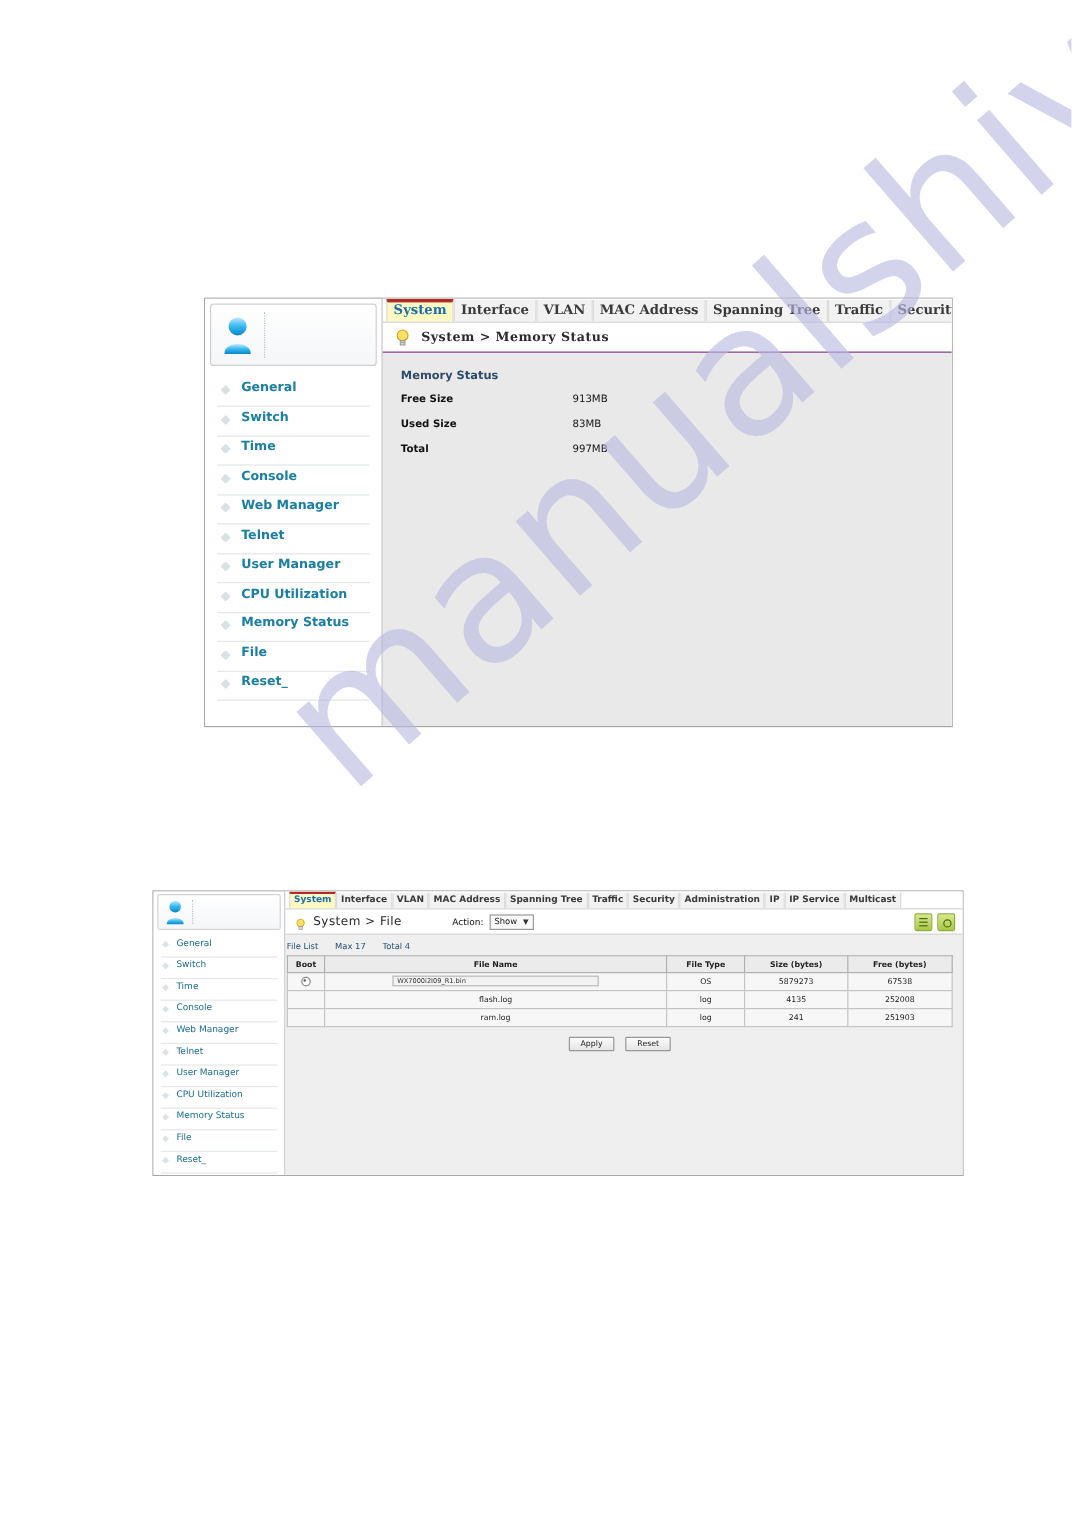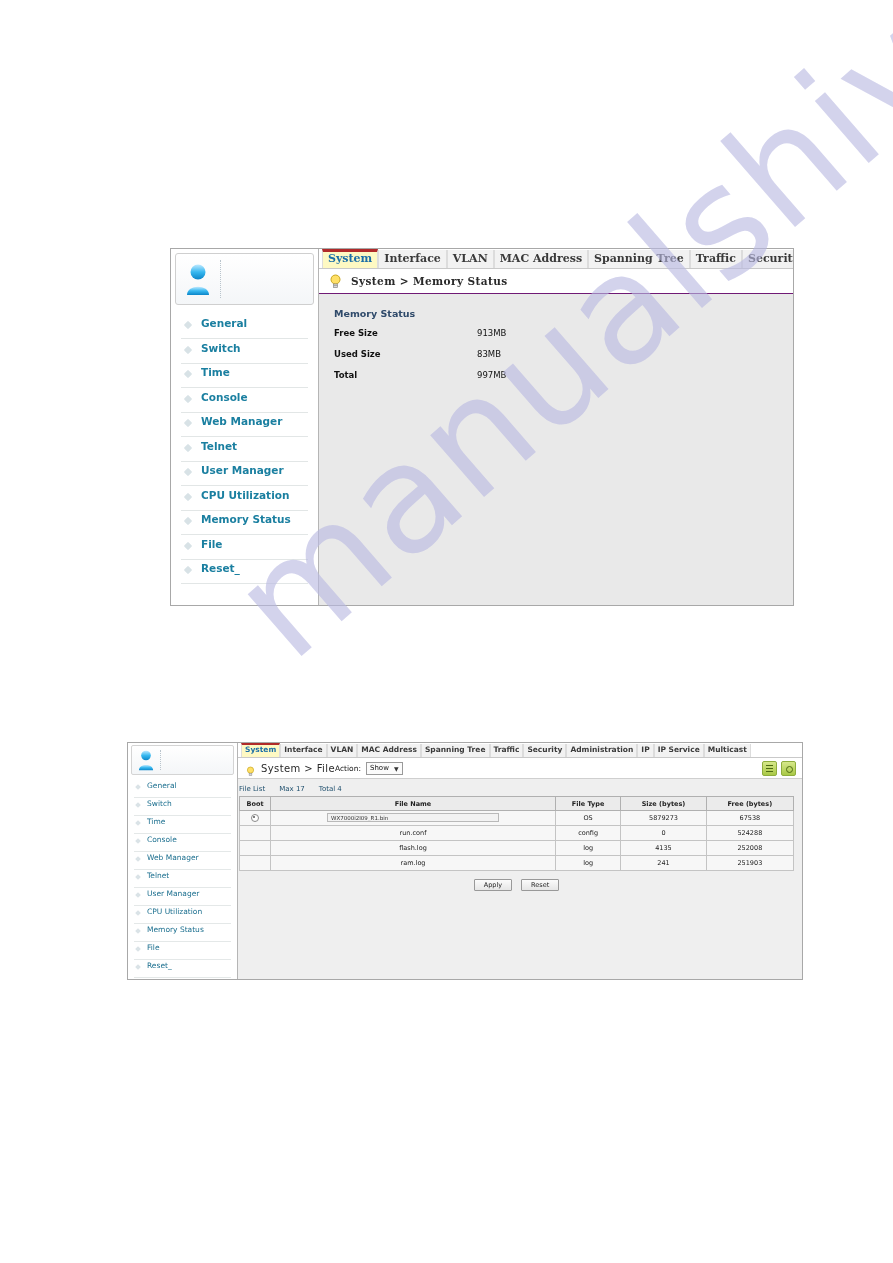--- a/index.html
+++ b/index.html
@@ -284,20 +284,21 @@
     display: flex;
     align-items: center;
     padding-left: 8px;
     border-bottom: 1px solid #cfcfcf;
   }
   .fig2 .bulb { width: 9px; height: 11px; margin-right: 6px; }
   .fig2 .crumb-text { font-family:"DejaVu Sans", sans-serif; font-size: 10px; font-weight: normal;}
   .action-wrap {
     display: flex;
     align-items: center;
+    margin-left: 42px;
     font-family: "DejaVu Sans", sans-serif;
     font-size: 7.5px;
     color: #111;
     justify-content: center;
   }
   .select-box {
     margin-left: 5px;
     border: 1px solid #9a9a9a;
     background: #fbfbfb;
     padding: 0px 3px;
@@ -656,27 +657,20 @@
         <tbody>
           <tr>
             <td class="boot-col"><span class="radio-dot"></span></td>
             <td class="name-col"><span class="name-input">WX7000i2I09_R1.bin</span></td>
             <td>OS</td>
             <td>5879273</td>
             <td>67538</td>
           </tr>
           <tr>
             <td class="boot-col"></td>
-            <td class="name-col">run.conf</td>
-            <td>config</td>
-            <td>0</td>
-            <td>524288</td>
-          </tr>
-          <tr>
-            <td class="boot-col"></td>
             <td class="name-col">flash.log</td>
             <td>log</td>
             <td>4135</td>
             <td>252008</td>
           </tr>
           <tr>
             <td class="boot-col"></td>
             <td class="name-col">ram.log</td>
             <td>log</td>
             <td>241</td>

